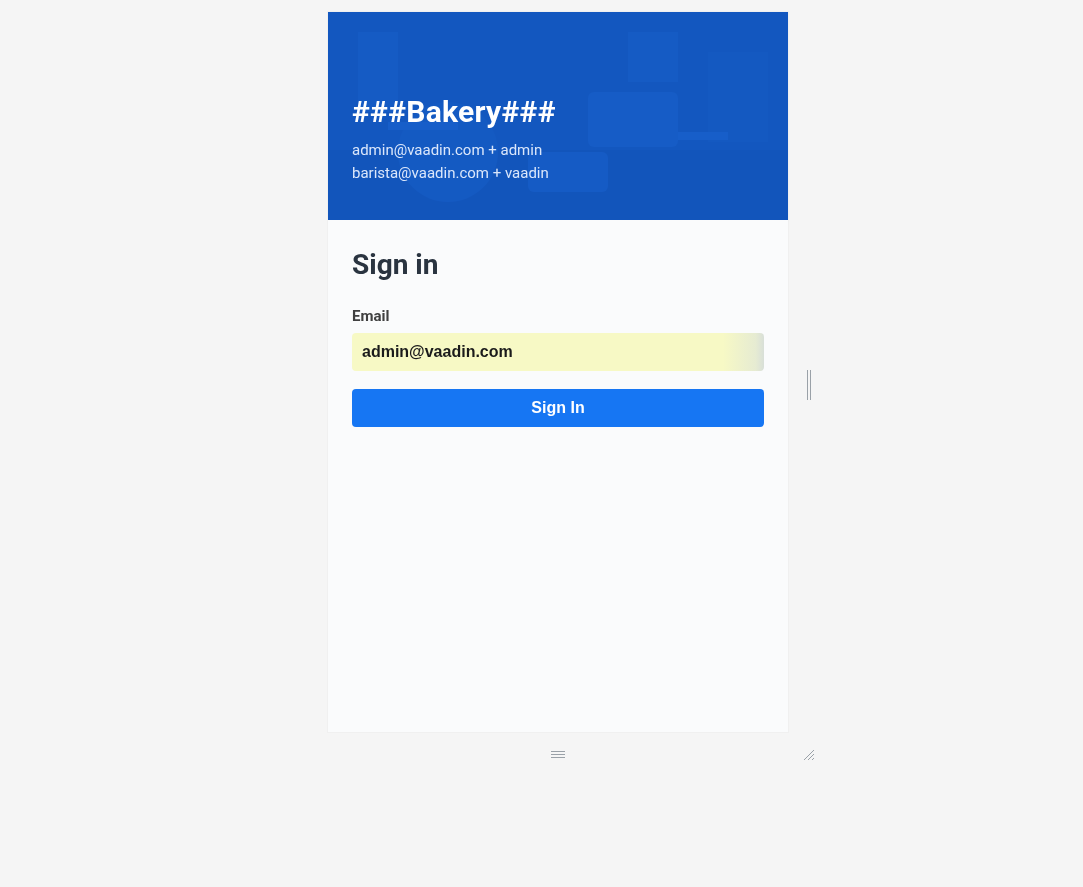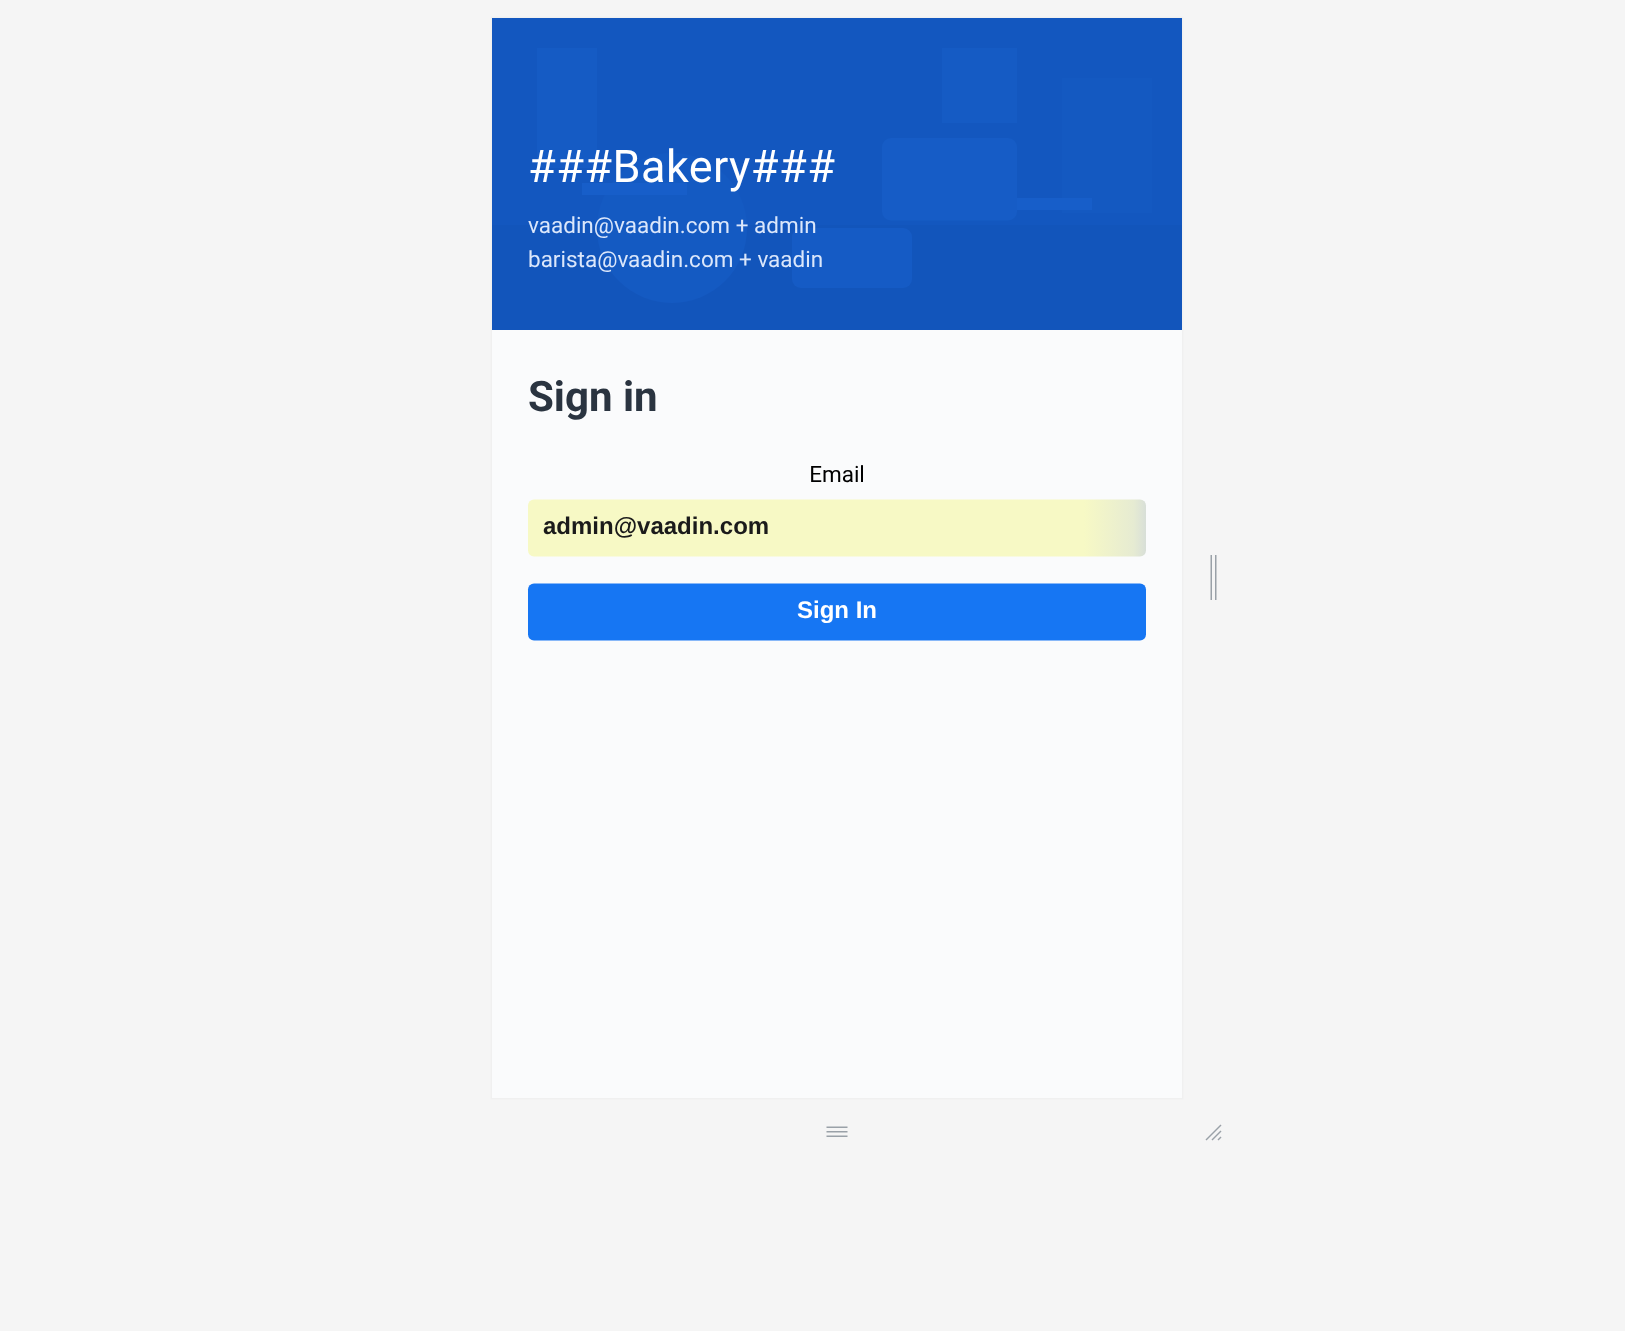--- a/index.html
+++ b/index.html
@@ -53,21 +53,21 @@
       z-index: 1;
     }
     .header-content {
       position: relative;
       z-index: 2;
       margin-top: 46px;
     }
     .app-title {
       color: #fff;
       font-size: 30px;
-      font-weight: 400;
+      font-weight: 700;
       letter-spacing: 0.3px;
       margin-bottom: 10px;
     }
     .hint {
       color: #dbe7fb;
       font-size: 15px;
       line-height: 1.5;
       font-weight: 400;
     }
     
@@ -77,25 +77,24 @@
     }
     .form-title {
       color: #2a3440;
       font-size: 28px;
       font-weight: 700;
       margin-bottom: 26px;
     }
     .field-group { margin-bottom: 18px; }
     .field-label {
       display: block;
-      color: #000000;
+      color: #404040;
       font-size: 15px;
-      font-weight: 400;
+      font-weight: 700;
       margin-bottom: 8px;
-      text-align: center;
     }
     .req-dot {
       display: inline-block;
       width: 5px;
       height: 5px;
       border-radius: 50%;
       background: #1676f3;
       margin-left: 4px;
       vertical-align: 1px;
     }
@@ -212,21 +211,21 @@
           <rect x="30" y="20" width="40" height="80" fill="#184484"></rect>
           <rect x="380" y="40" width="60" height="90" fill="#143c77"></rect>
           <rect x="200" y="140" width="80" height="40" rx="6" fill="#1a4688"></rect>
           <rect x="60" y="110" width="70" height="8" fill="#225299"></rect>
           <rect x="350" y="120" width="50" height="8" fill="#225299"></rect>
         </svg>
       </div>
       <div class="header-overlay"></div>
       <div class="header-content">
         <div class="app-title">###Bakery###</div>
-        <div class="hint">vaadin@vaadin.com + admin</div>
+        <div class="hint">admin@vaadin.com + admin</div>
         <div class="hint">barista@vaadin.com + vaadin</div>
       </div>
     </div>
 
     <div class="form-area">
       <h2 class="form-title">Sign in</h2>
 
       <div class="field-group">
         <label class="field-label">Email</label>
         <div class="input-wrap">

